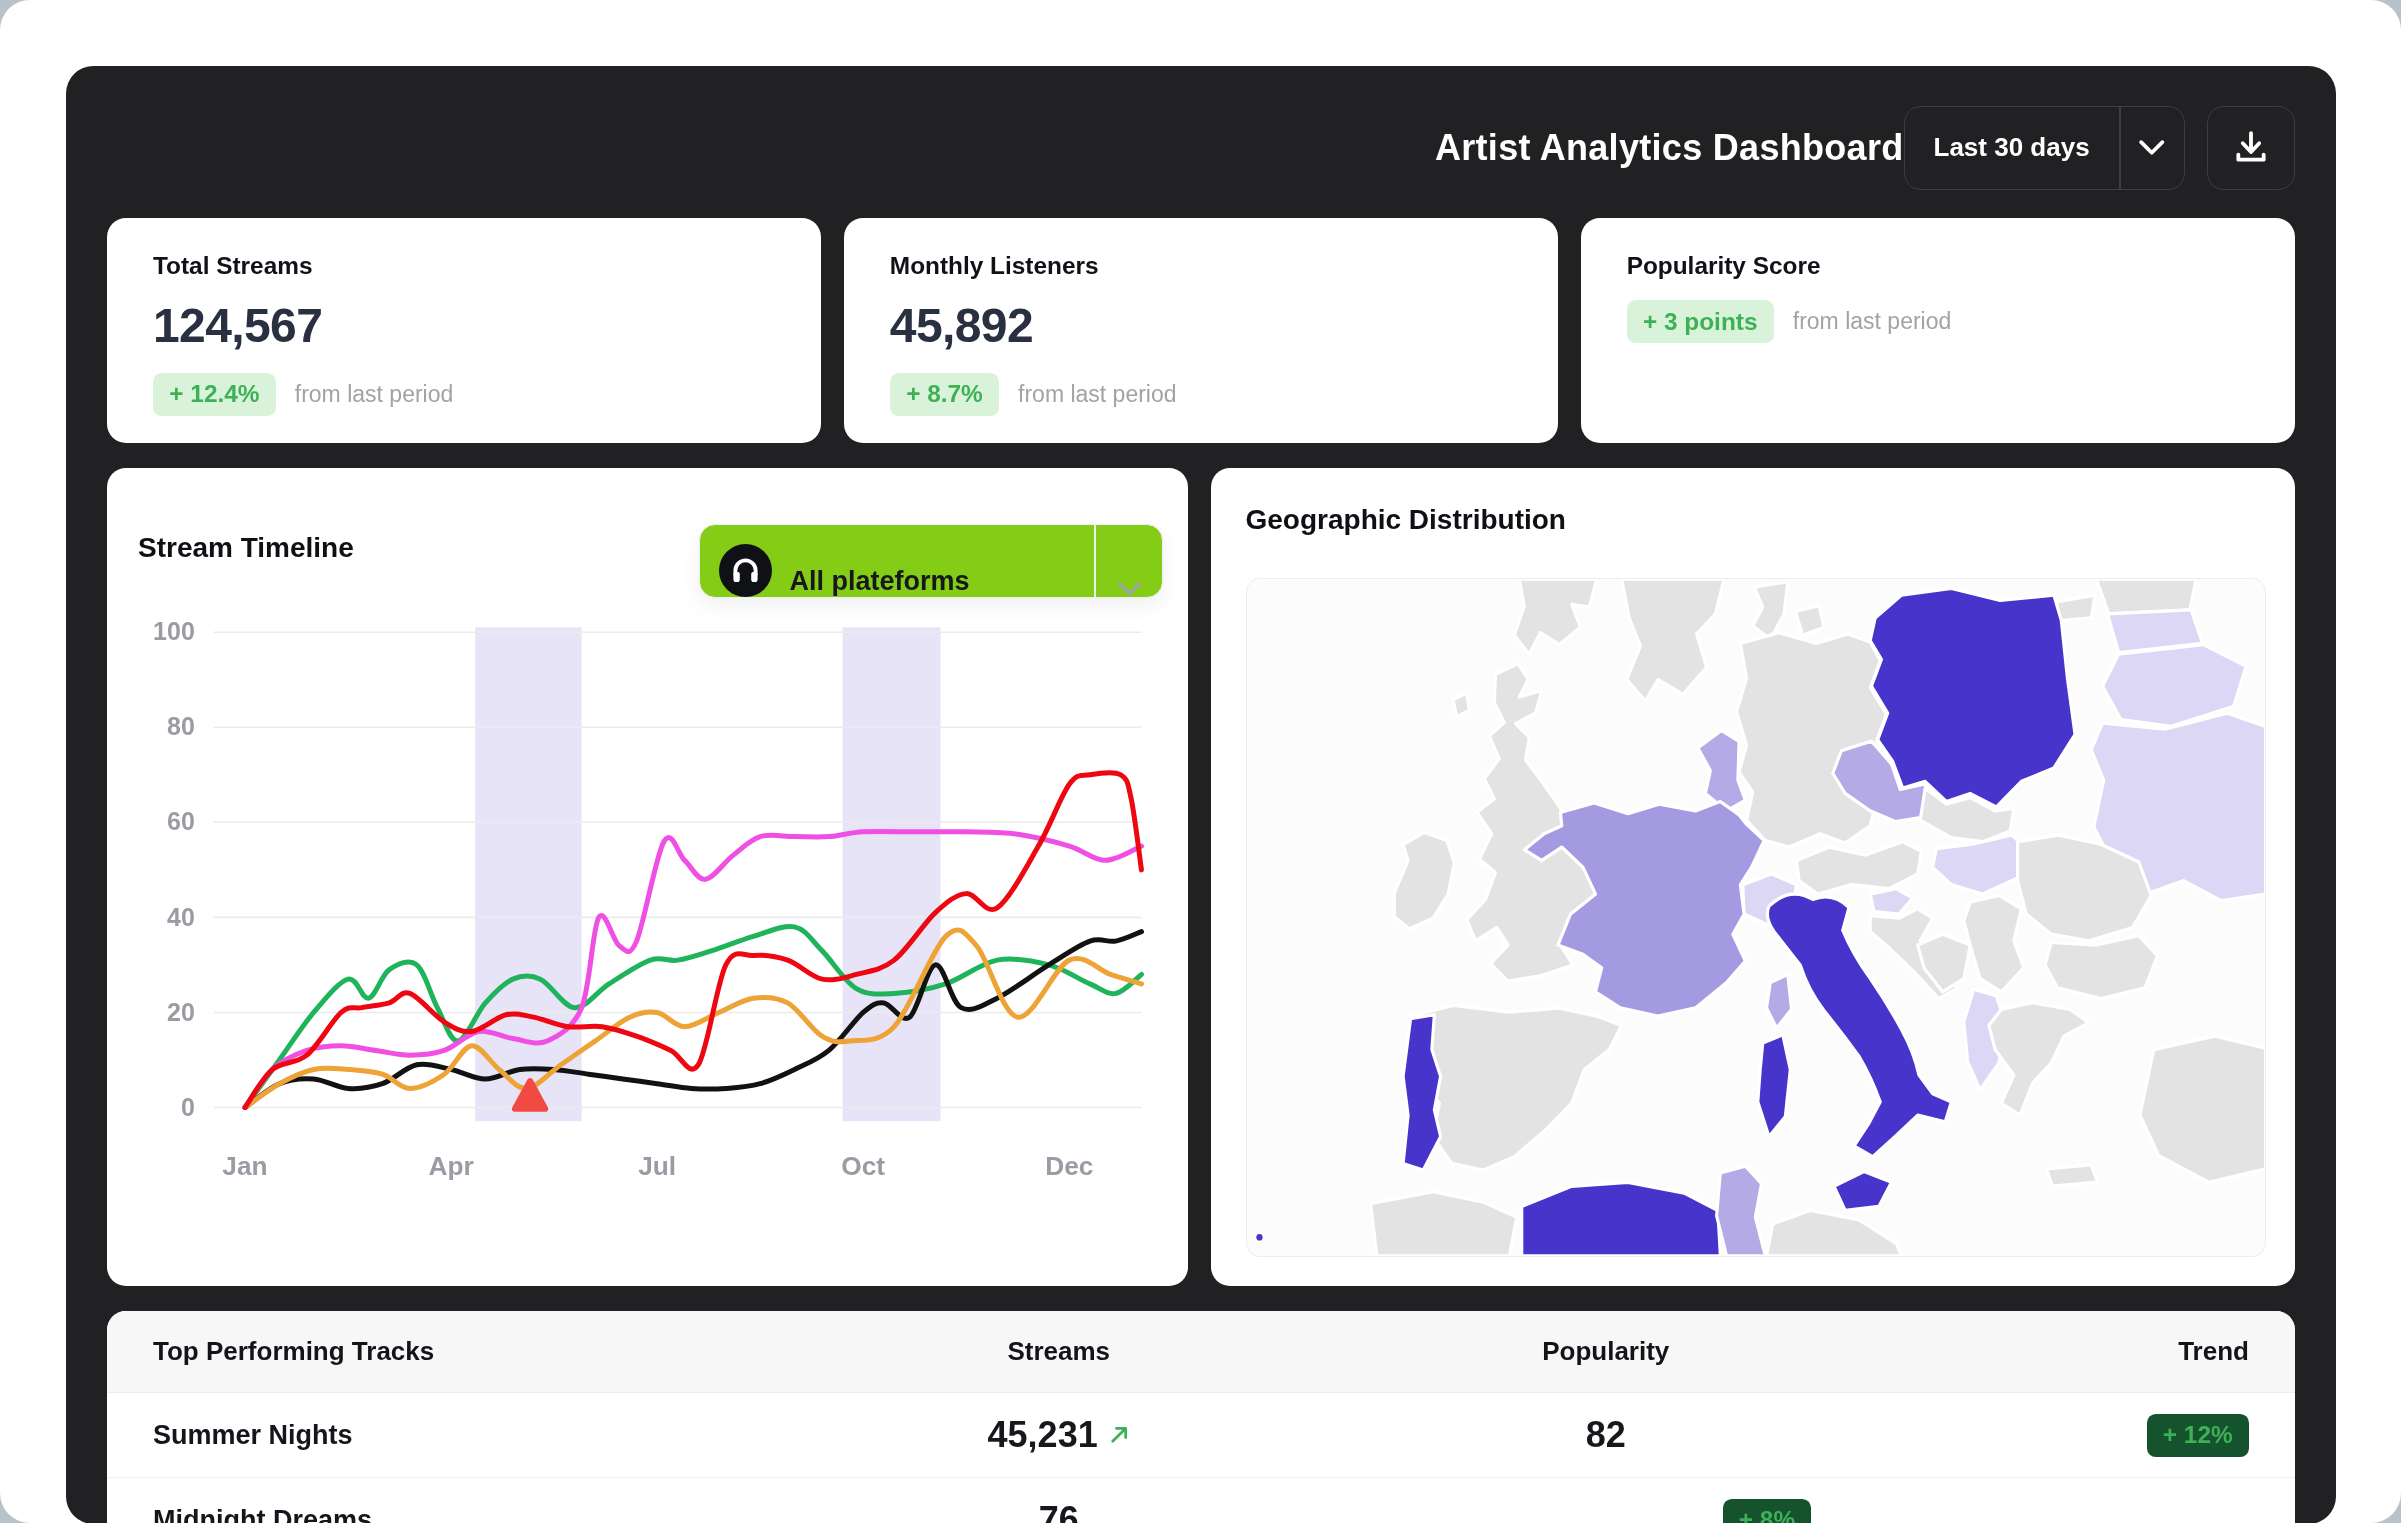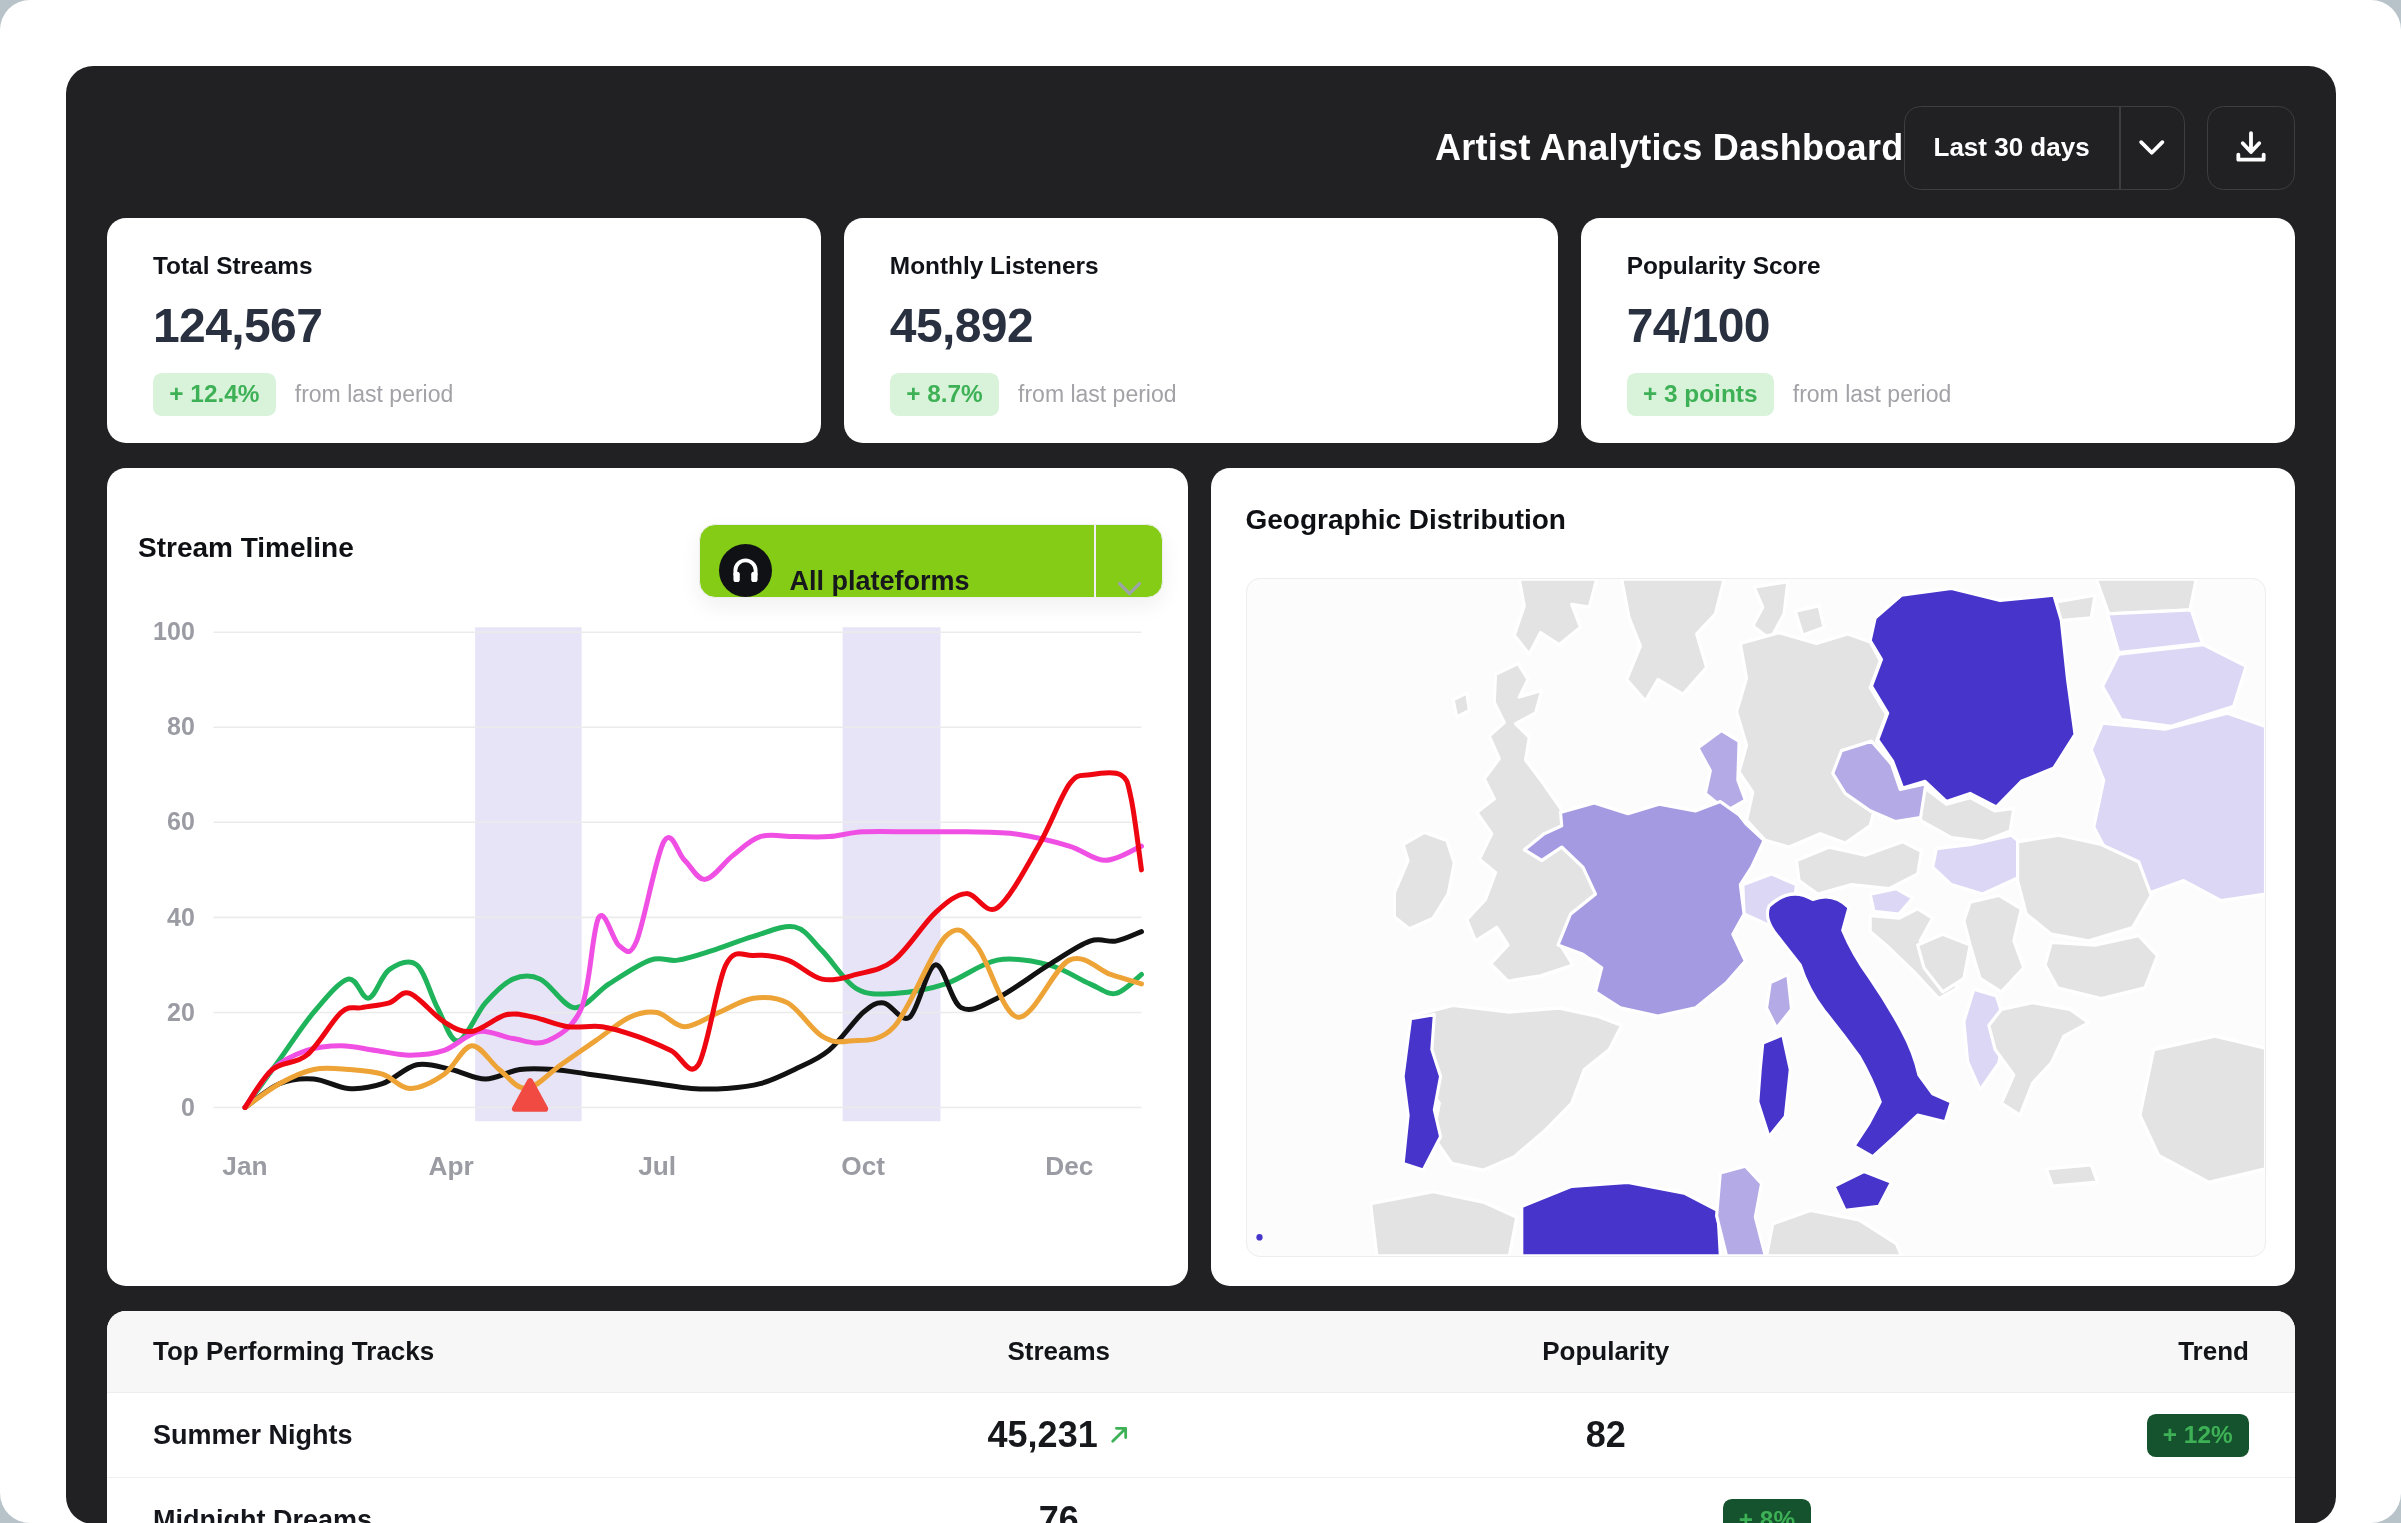--- a/index.html
+++ b/index.html
@@ -105,21 +105,20 @@
       <div class="card">
         <div class="stat-label">Monthly Listeners</div>
         <div class="stat-value">45,892</div>
         <div class="stat-meta">
           <span class="badge">+ 8.7%</span>
           <span class="stat-note">from last period</span>
         </div>
       </div>
       <div class="card">
         <div class="stat-label">Popularity Score</div>
-        <div class="stat-value">74/100</div>
         <div class="stat-meta">
           <span class="badge">+ 3 points</span>
           <span class="stat-note">from last period</span>
         </div>
       </div>
     </div>
 
     <div class="panels">
 
       <div class="panel left">

